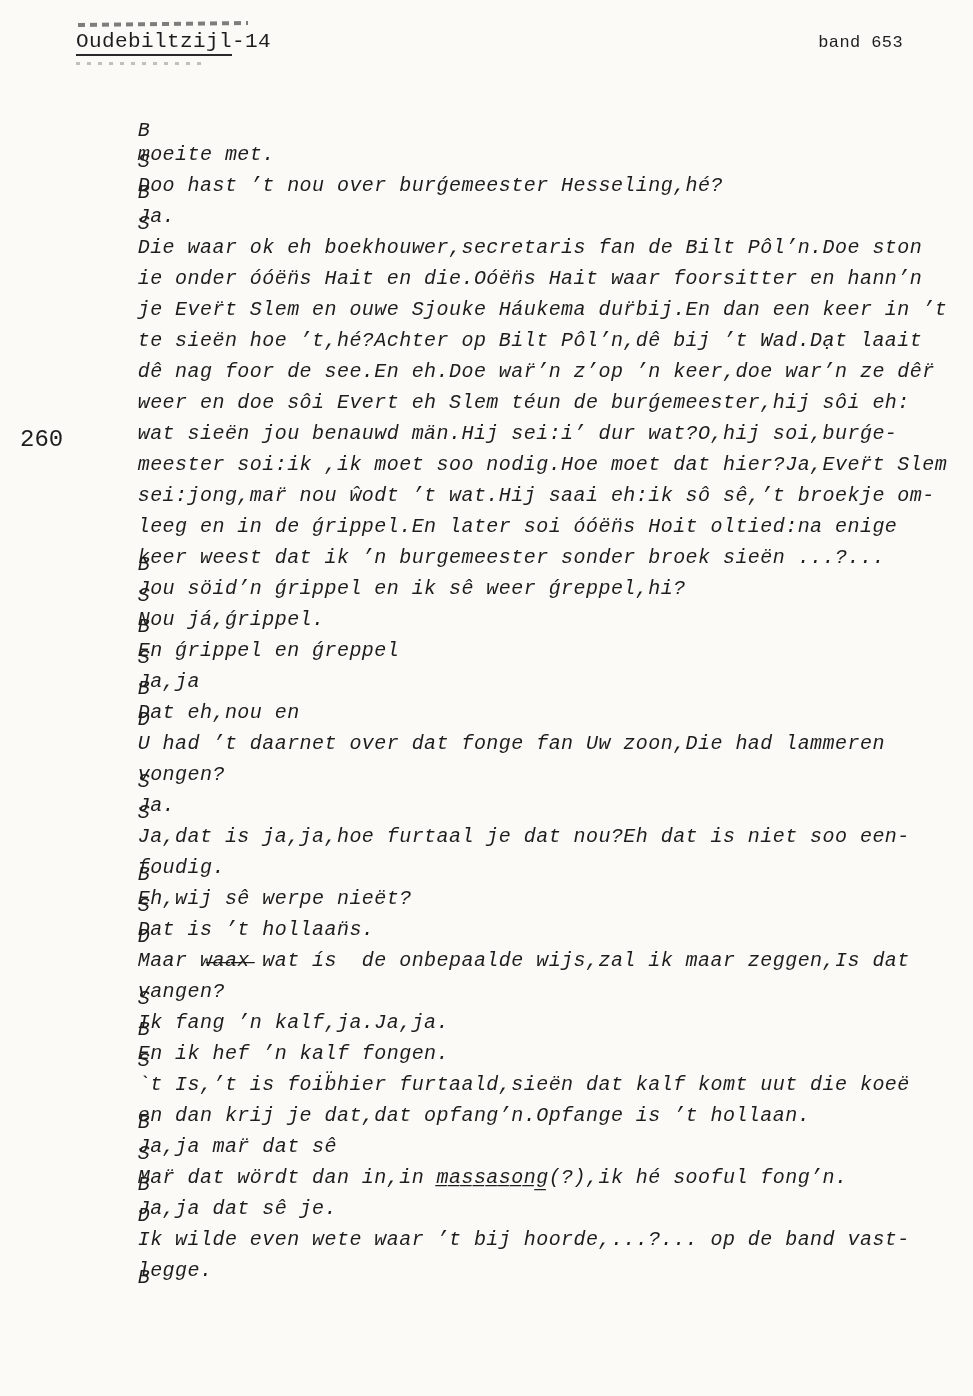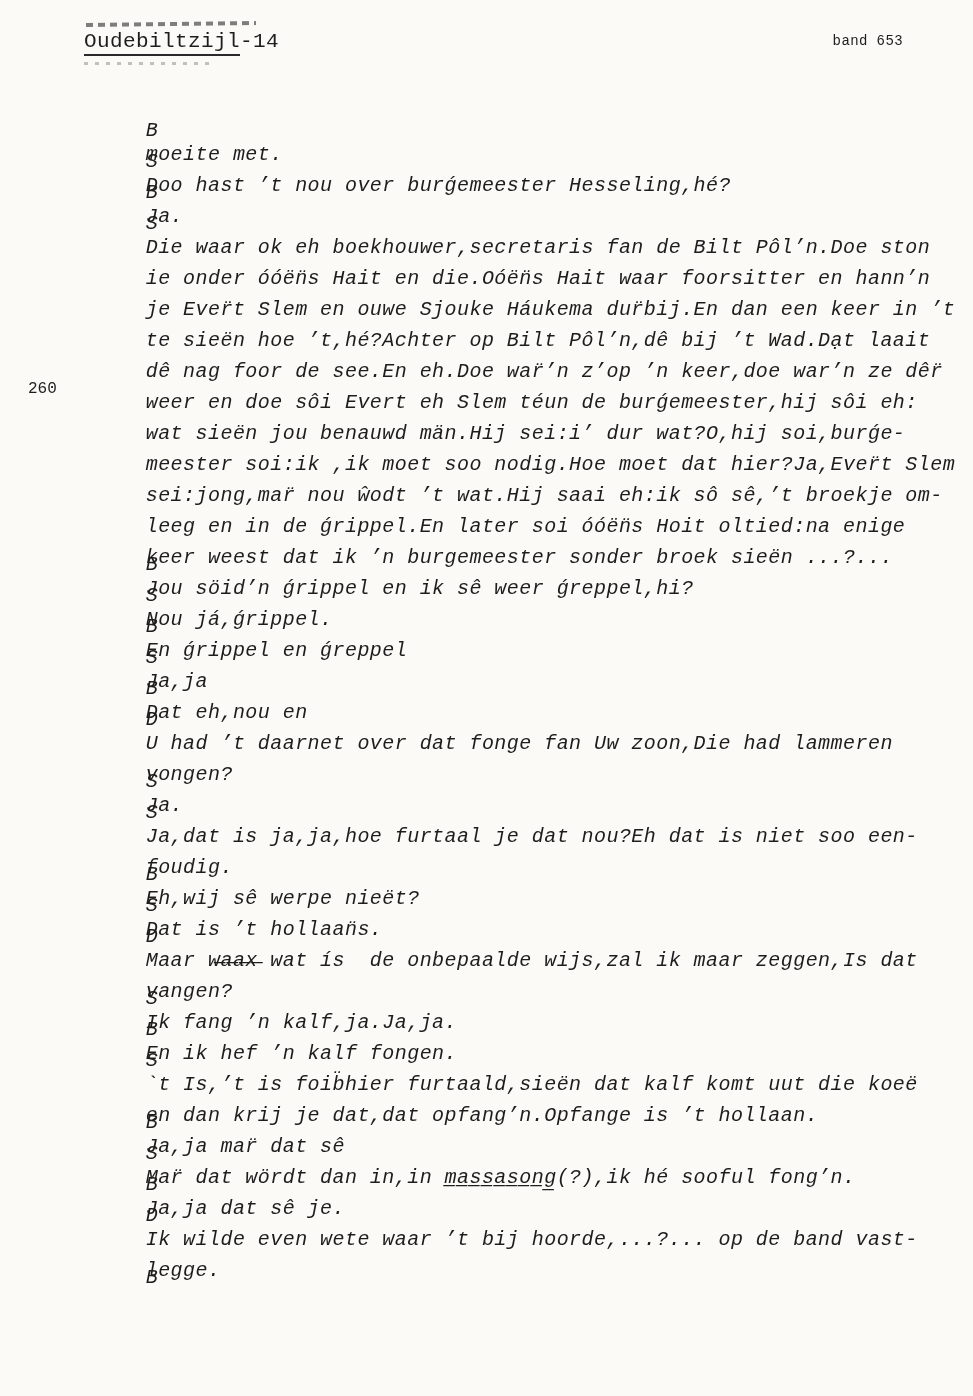--- a/index.html
+++ b/index.html
@@ -11,21 +11,20 @@
     height: 1396px;
     background: #fbfaf7;
     font-family: "Liberation Mono", "DejaVu Sans Mono", monospace;
     color: #1d1d1d;
     position: relative;
     overflow: hidden;
   }
   .page {
     position: absolute;
     inset: 0;
-    margin-left: 8px;
   }
   
   .header {
     position: absolute;
     top: 0;
     left: 0;
     width: 100%;
     height: 90px;
   }
   .title-wrap {
@@ -62,29 +61,29 @@
     width: 130px;
     opacity: 0.35;
     height: 3px;
     background-image: repeating-linear-gradient(90deg,
       #555 0 4px, transparent 4px 11px);
   }
   .band {
     position: absolute;
     right: 70px;
     top: 33px;
-    font-size: 14px;
+    font-size: 17px;
     letter-spacing: 0.4px;
   }
   
   .margin-note {
     position: absolute;
     left: 20px;
-    top: 380px;
-    font-size: 16px;
+    top: 426px;
+    font-size: 24px;
   }
   
   .lines {
     position: absolute;
     top: 95px;
     left: 0;
     width: 100%;
   }
   .line {
     height: 31px;

